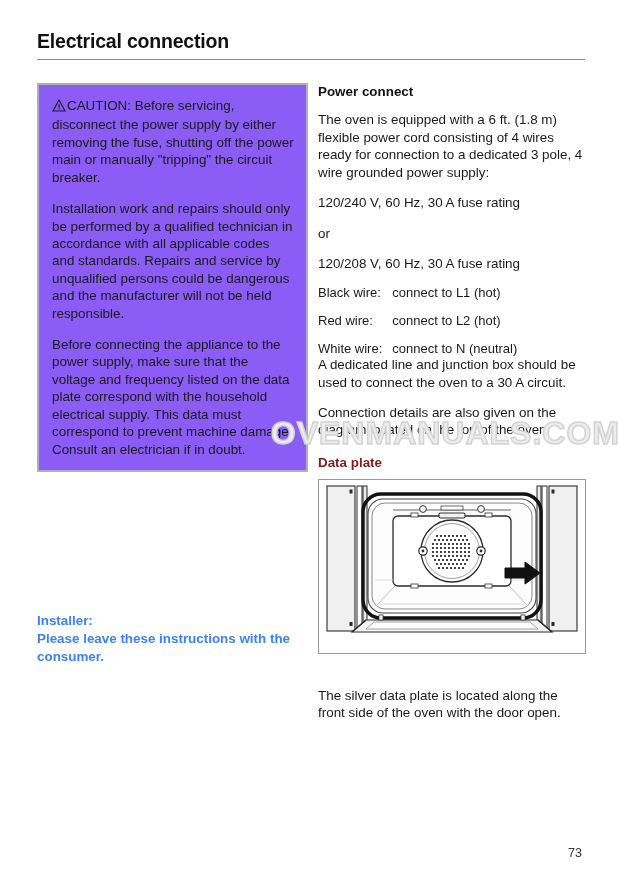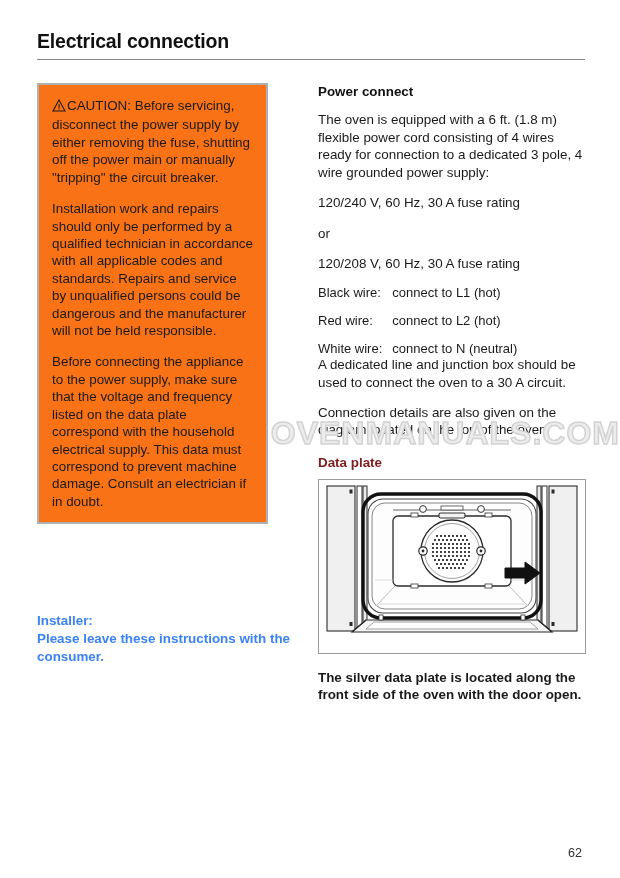--- a/index.html
+++ b/index.html
@@ -75,22 +75,22 @@
     left: 318px;
     top: 83px;
     width: 268px;
   }
 
   
   .caution-box {
     border: 2.2px solid #b0b0b0;
     padding: 12px 12px 12px 13px;
     box-sizing: border-box;
-    width: 231px;
-    background: #f97316;
+    width: 271px;
+    background: #8b5cf6;
     position: relative;
     z-index: 2;
   }
   .caution-box p {
     margin: 0;
     font-size: 13.4px;
     line-height: 1.30;
     color: #1a1a1a;
   }
   .caution-box p + p {
@@ -178,25 +178,24 @@
     box-sizing: border-box;
     background: #ffffff;
     position: relative;
     overflow: hidden;
     z-index: 2;
   }
   .figure svg {
     display: block;
   }
   .fig-caption {
-    margin-top: 15px;
+    margin-top: 33px;
     font-size: 13.4px;
     line-height: 1.30;
     color: #1a1a1a;
-    font-weight: bold;
   }
 
   
   .page-number {
     position: absolute;
     left: 0;
     top: 846px;
     width: 582px;
     text-align: right;
     font-size: 12.6px;
@@ -412,15 +411,15 @@
         <rect x="60" y="135" width="4" height="5" fill="#ffffff" stroke="#333" stroke-width="0.8"></rect>
         <rect x="202" y="135" width="4" height="5" fill="#ffffff" stroke="#333" stroke-width="0.8"></rect>
 
         <path d="M186,88 L206,88 L206,82 L221,93 L206,104 L206,98 L186,98 Z" fill="#111" stroke="#111" stroke-width="1"></path>
       </svg>
     </div>
 
     <div class="fig-caption">The silver data plate is located along the front side of the oven with the door open.</div>
   </div>
 
-  <div class="page-number">62</div>
+  <div class="page-number">73</div>
 
 </div>
 
 </body></html>

